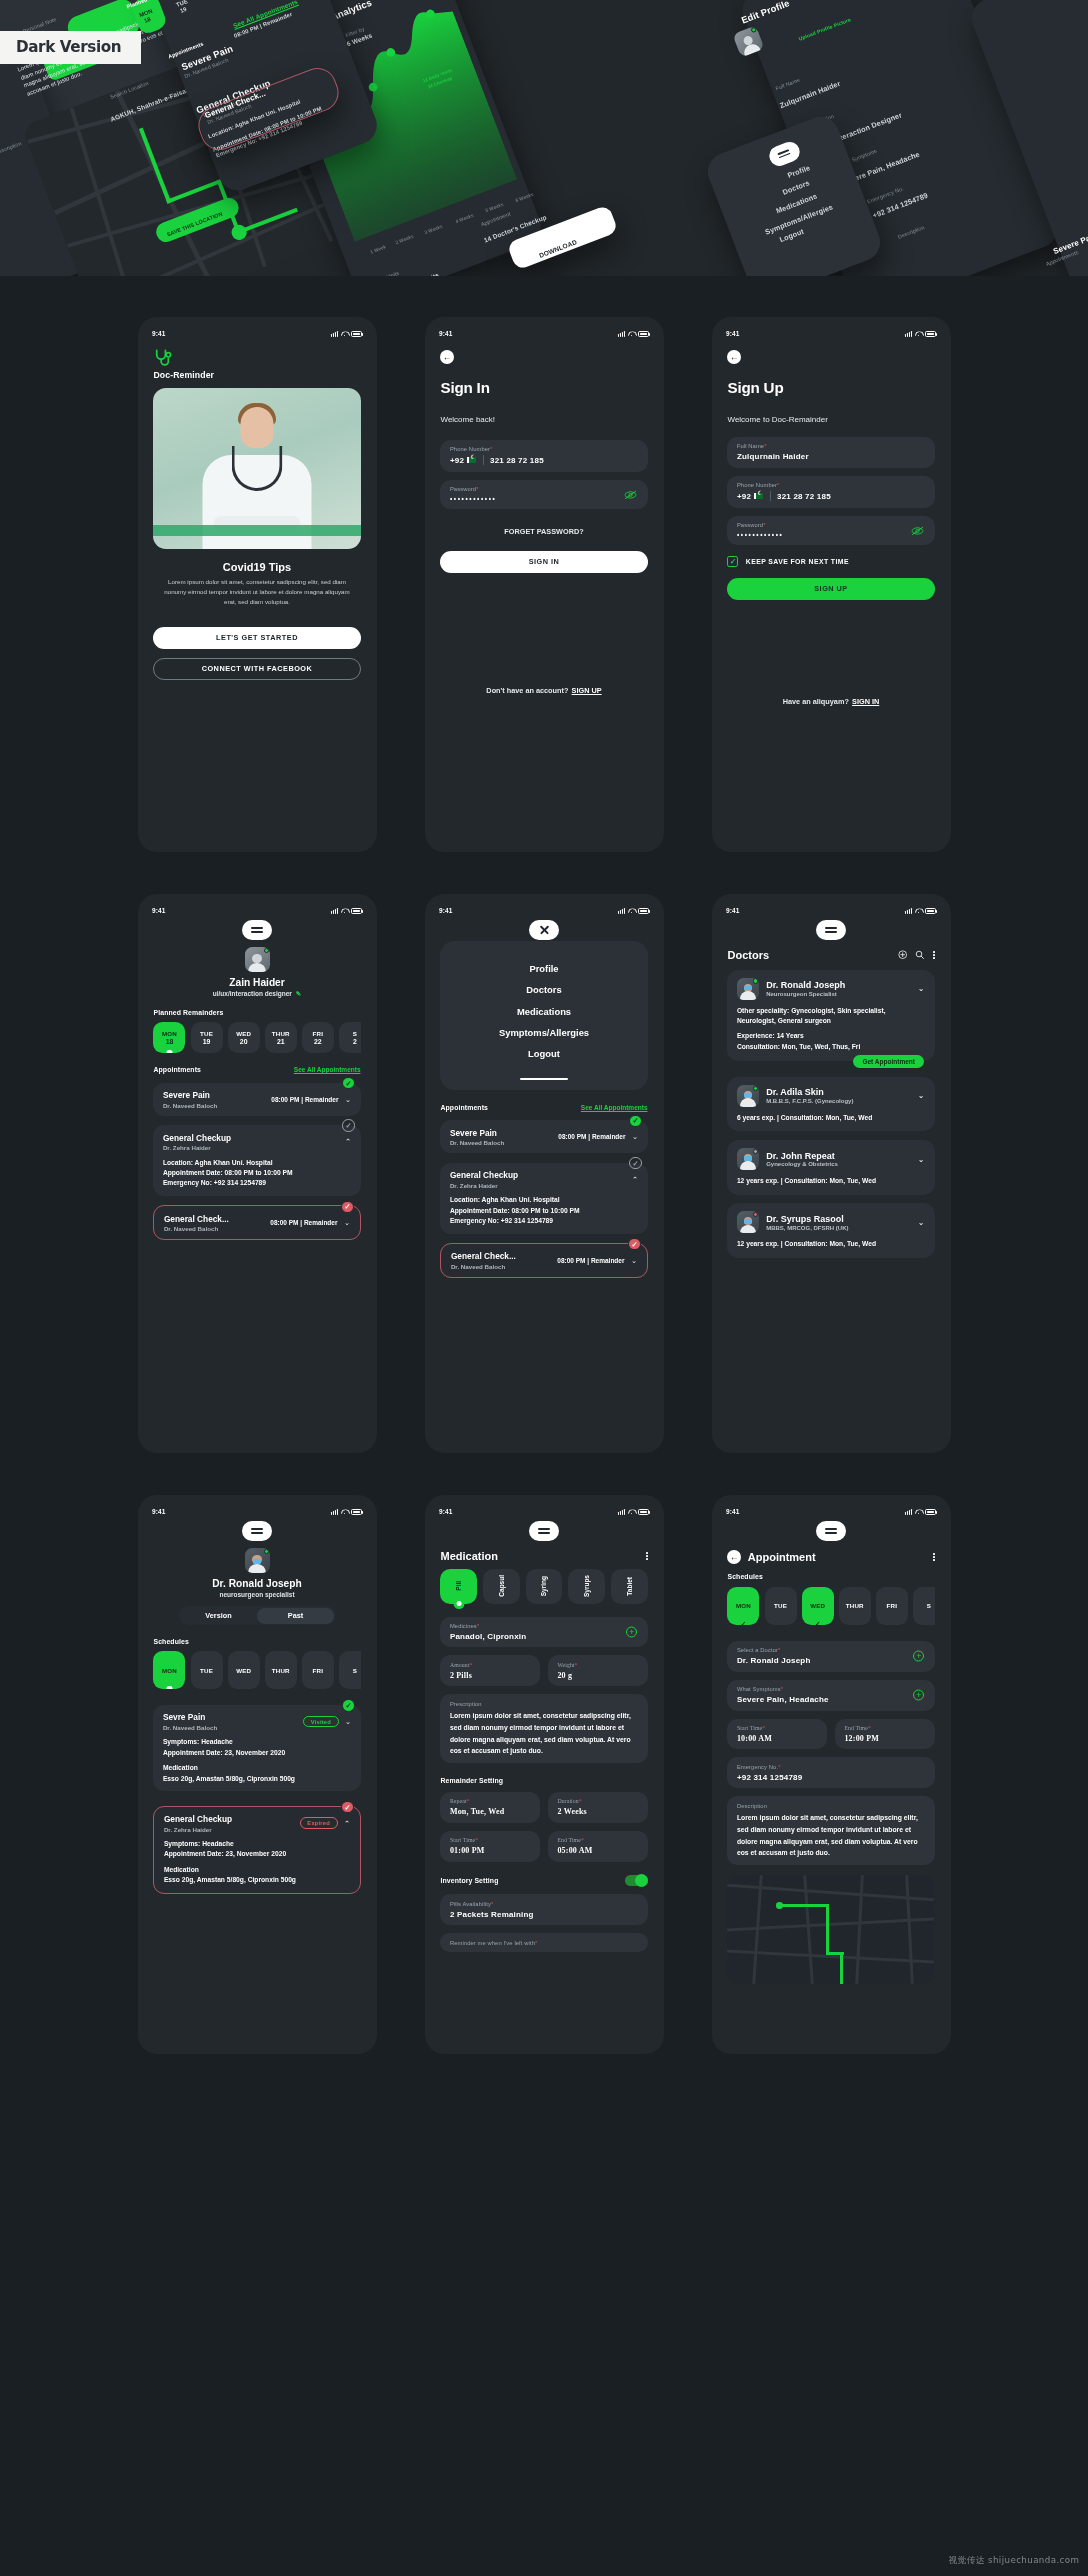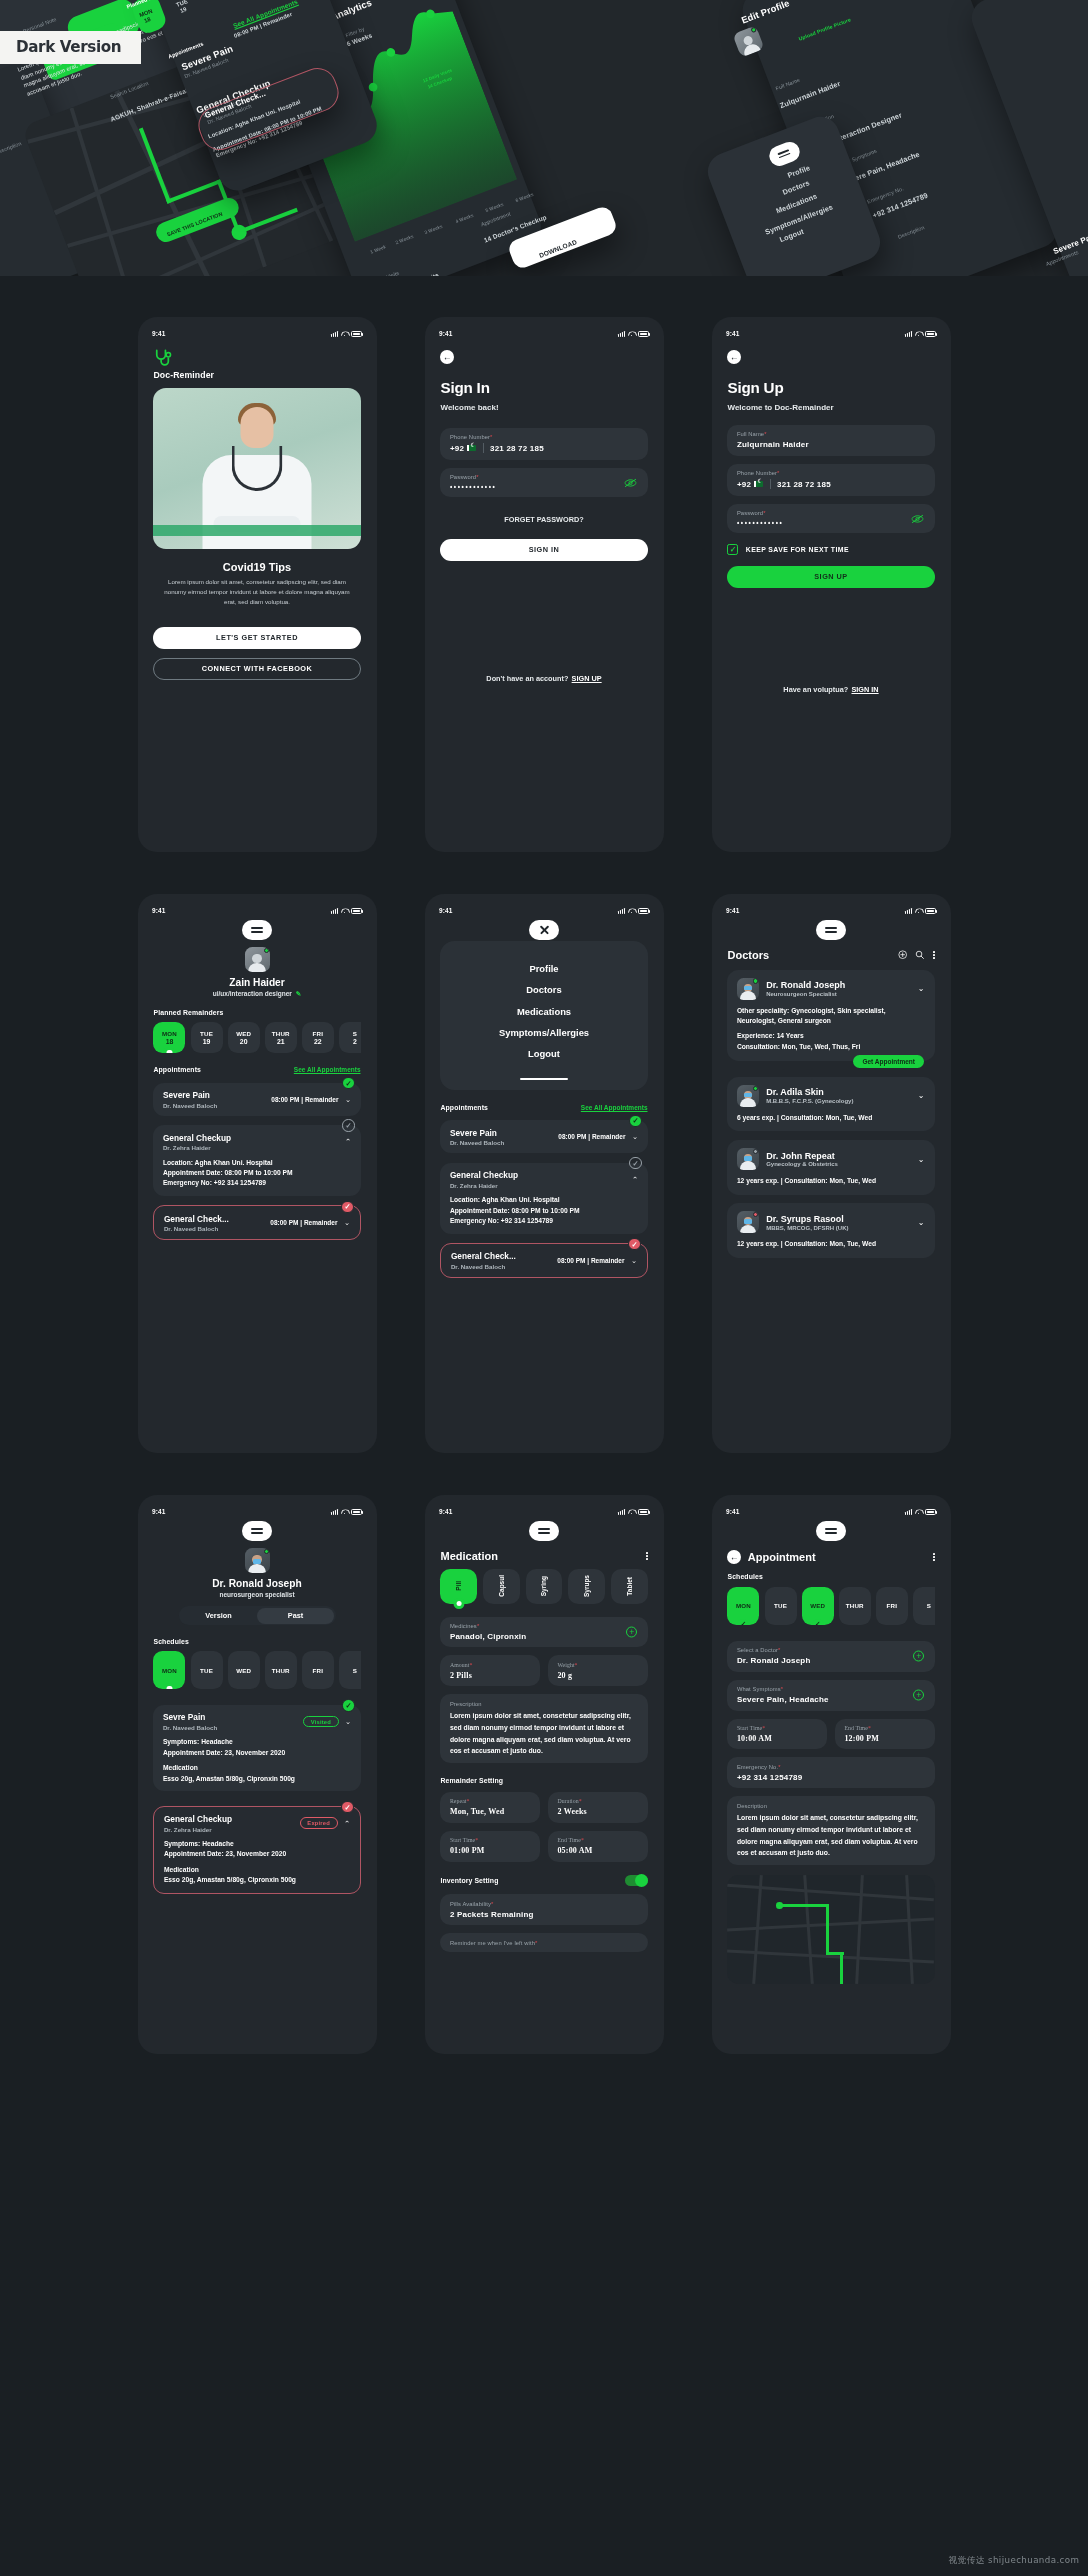--- a/index.html
+++ b/index.html
@@ -138,21 +138,21 @@
   
   .backbtn {
     width: 13.8px; height: 13.8px; border-radius: 50%; background: #fff;
     display: flex; align-items: center; justify-content: center;
     color: #20262b; font-size: 8.7px; line-height: 1; font-weight: bold;
   }
 
   
   .ph-body { padding: 0 5.8px; }
   .h1 { color: #fff; font-size: 15.2px; font-weight: bold; letter-spacing: -0.2px; }
-  .sub { color: #e6eaec; font-size: 8px; font-weight: bold; margin-top: 7px; }
+  .sub { color: #e6eaec; font-size: 8px; font-weight: normal; margin-top: 19px; }
   .sec-label { color: #fff; font-size: 6.9px; font-weight: bold; letter-spacing: 0.1px; }
 
   .field {
     background: #2e343a; border-radius: 10.2px; padding: 6.5px 9.4px;
     margin-top: 8px; position: relative;
   }
   .field .flabel { color: #9aa4ab; font-size: 5.8px; letter-spacing: 0.1px; }
   .field .flabel .req { color: #e0484f; }
   .field .fval { color: #fff; font-size: 8px; font-weight: bold; margin-top: 2.9px; letter-spacing: 0.2px; }
   .field .fval.dots { letter-spacing: 1.6px; font-size: 6.5px; }
@@ -652,21 +652,21 @@
               <path d="M2 15 22 1" stroke="#19d23e" stroke-width="1.8"></path>
             </svg>
           </div>
         </div>
         <div class="checkrow">
           <div class="chkbox">✓</div>
           <div class="chklabel">KEEP SAVE FOR NEXT TIME</div>
         </div>
         <div class="btn green" style="margin-top:11px;">SIGN UP</div>
         <div class="center" style="margin-top:93px;">
-          <span class="muted-cta">Have an voluptua?</span>
+          <span class="muted-cta">Have an aliquyam?</span>
           <span class="link" style="font-size:7.3px;">SIGN IN</span>
         </div>
       </div>
     </div>
   </div>
 
   <div class="grid-row">
 
     <div class="phone tall">
       <div class="statusbar">

